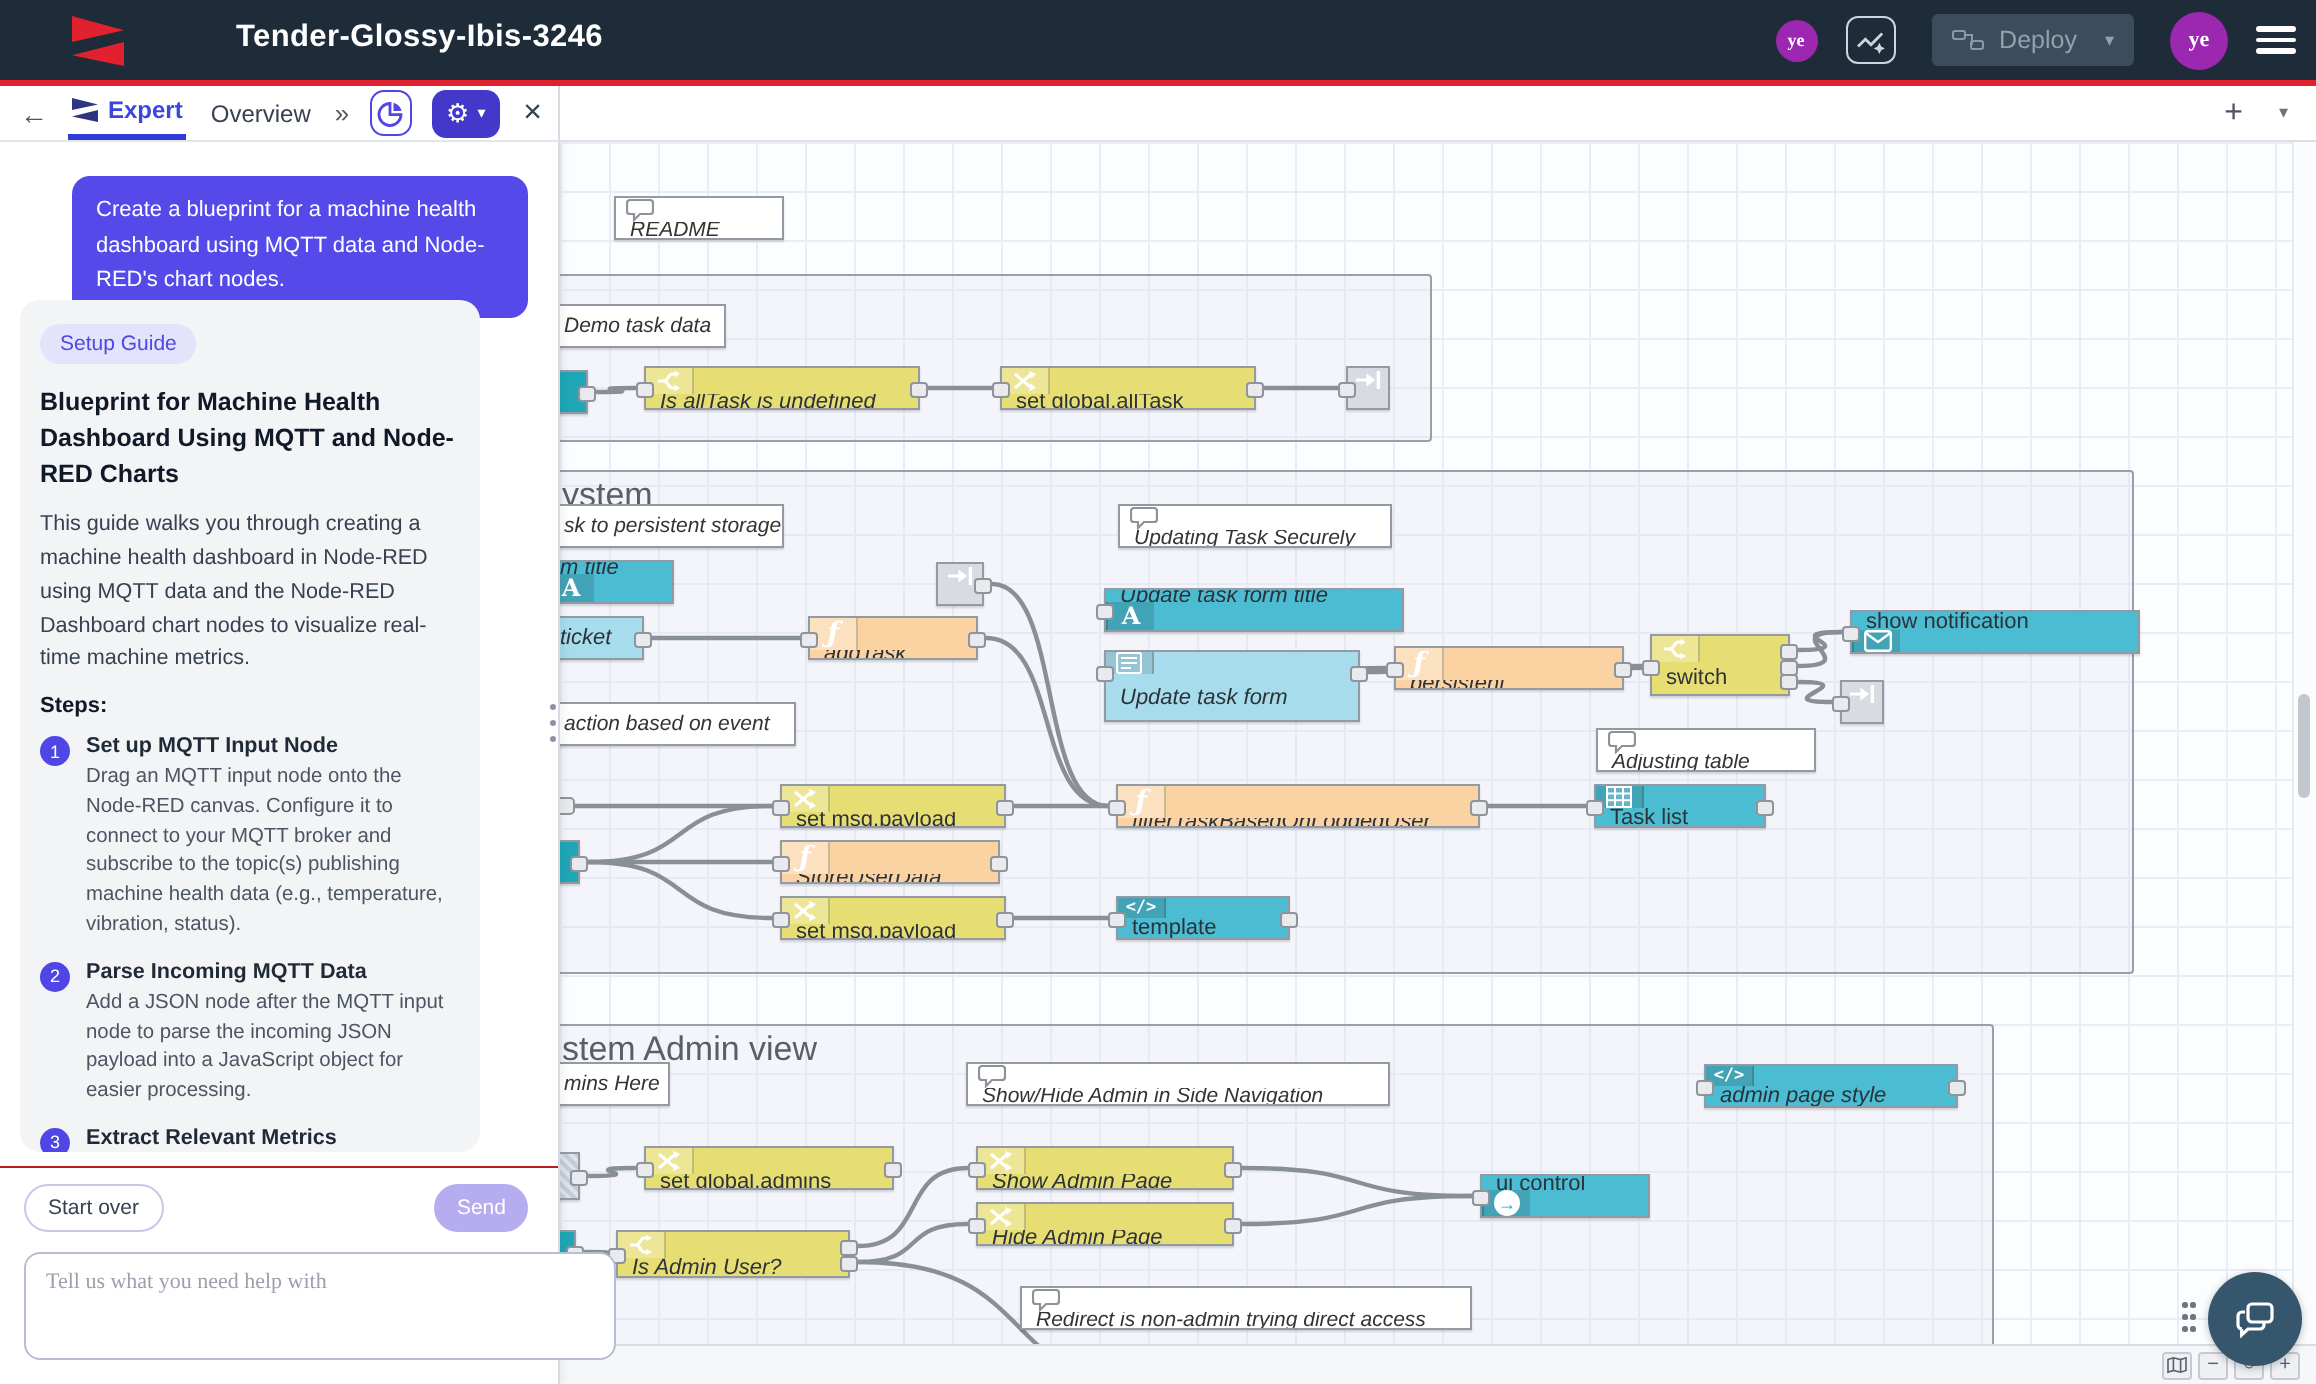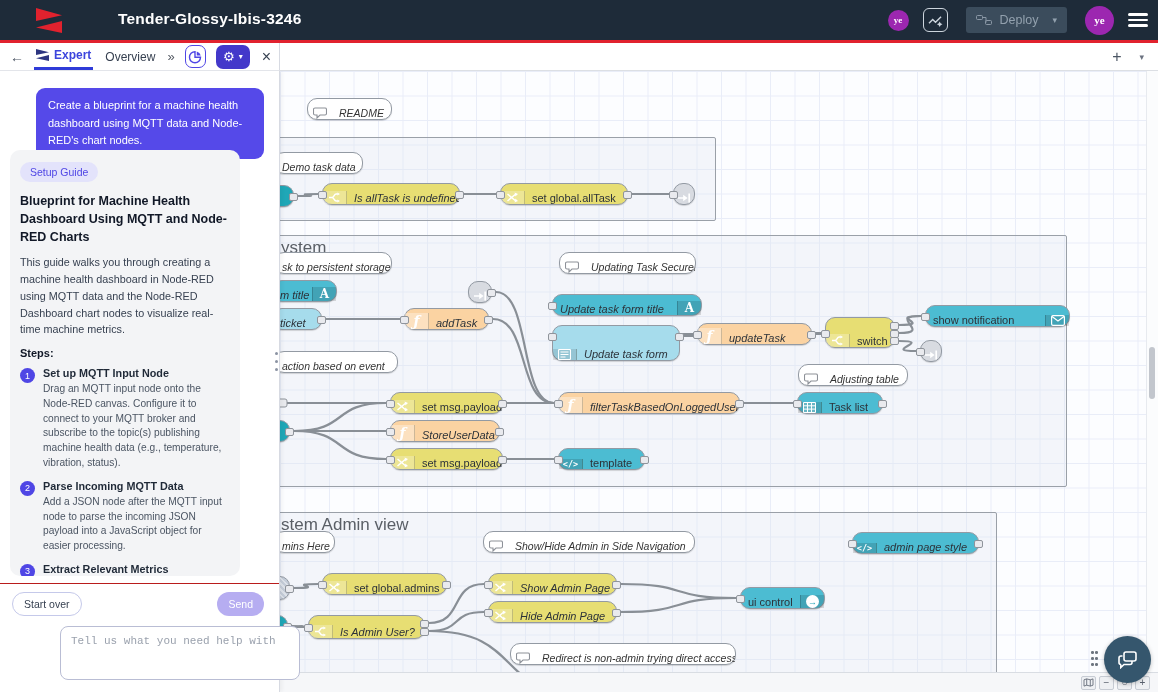--- a/index.html
+++ b/index.html
@@ -56,33 +56,33 @@
   .guide-h{font-size:12.5px;font-weight:bold;color:#111827;line-height:1.45;margin-bottom:8px;}
   .guide-p{font-size:10.8px;color:#374151;line-height:1.55;margin-bottom:9px;}
   .steps-lbl{font-size:11px;font-weight:bold;color:#111827;margin-bottom:8px;}
   .step{display:flex;gap:8px;margin-bottom:9px;}
   .step-num{flex:none;width:15px;height:15px;border-radius:50%;background:#4f46e5;color:#fff;font-size:9px;display:flex;align-items:center;justify-content:center;margin-top:1px;}
   .step-t{font-size:10.8px;font-weight:bold;color:#1f2937;margin-bottom:3px;}
   .step-d{font-size:10.2px;color:#4b5563;line-height:1.45;}
   .as-footer{position:absolute;left:0;right:0;top:512px;bottom:0;border-top:1px solid #b91c1c;}
   .btn-startover{position:absolute;left:12px;top:8px;height:24px;padding:0 11px;border:1px solid #c5c9ea;border-radius:12px;background:#fff;font-size:10.5px;color:#374151;display:flex;align-items:center;cursor:pointer;}
   .btn-send{position:absolute;right:15px;top:8px;height:24px;padding:0 11px;border:none;border-radius:12px;background:#b6adf1;font-size:10.5px;color:#fff;display:flex;align-items:center;}
-  .as-input{position:absolute;left:12px;top:42px;width:240px;height:54px;border:1px solid #b9bdd4;border-radius:8px;font-size:11px;color:#374151;padding:8px 10px;resize:none;font-family:Liberation Mono, monospace;outline:none;margin-left:48px;}
+  .as-input{position:absolute;left:12px;top:42px;width:296px;height:54px;border:1px solid #b9bdd4;border-radius:8px;font-size:11px;color:#374151;padding:8px 10px;resize:none;font-family:Liberation Serif, serif;outline:none;}
   .as-input::placeholder{color:#9aa1ad;}
   .sash{position:absolute;left:275px;top:281px;z-index:35;display:flex;flex-direction:column;gap:5px;}
   .sash i{width:3px;height:3px;border-radius:50%;background:#8b93a2;}
 
   
   .workspace{position:absolute;left:280px;top:0;width:878px;height:621px;}
   .canvas{position:absolute;left:0;top:0;width:866px;height:601px;overflow:hidden;background-color:#fcfdff;background-image:linear-gradient(#e9edf8 1px,transparent 1px),linear-gradient(90deg,#e9edf8 1px,transparent 1px);background-size:24.5px 24.5px;}
   #wires{position:absolute;left:0;top:0;z-index:1;}
   .wire{fill:none;stroke:#898f96;stroke-width:2.2px;stroke-linecap:round;}
   .group{position:absolute;background:rgba(222,228,238,.30);border:1px solid #9aa0a8;border-radius:2px;z-index:0;}
   .group-label{position:absolute;font-size:17px;color:#5a5f66;z-index:1;white-space:nowrap;}
-  .node{position:absolute;border:1px solid #939aa3;border-radius:10px;display:flex;align-items:flex-end;box-shadow:0 1px 1px rgba(0,0,0,.15);z-index:2;color:#2c3239;}
+  .node{position:absolute;border:1px solid #939aa3;border-radius:0;display:flex;align-items:flex-start;box-shadow:0 1px 1px rgba(0,0,0,.15);z-index:2;color:#2c3239;flex-direction:column;}
   .nlabel{flex:1;display:flex;align-items:center;padding:0 7px;font-size:11px;white-space:nowrap;overflow:hidden;}
   .it .nlabel{font-style:italic;}
   .nicon{width:24px;flex:none;display:flex;align-items:center;justify-content:center;}
   .nicon.l{border-right:1px solid rgba(60,60,30,.25);}
   .nicon.r{border-left:1px solid rgba(0,0,0,.18);}
   .yellow{background:#e7de73;}.yellow .nicon{background:rgba(255,255,255,.25);}
   .orange{background:#fbd3a2;}.orange .nicon{background:rgba(255,255,255,.32);}
   .teal{background:#4cbcd2;}.teal .nicon{background:rgba(0,0,0,.13);}
   .cyan{background:#a6dcec;}.cyan .nicon{background:rgba(0,0,0,.10);}
   .comment{background:#fff;}
@@ -356,21 +356,21 @@
               </svg>
             </span>
             <span class="nlabel">Update task form</span>
             <span class="port" style="left: -5px; top: 7px;"></span>
             <span class="port" style="right: -5px; top: 7px;"></span>
           </div>
           <div class="node orange it" style="left: 417px; top: 252px; width: 115px; height: 22px;">
             <span class="nicon l">
               <span class="g-fn">ƒ</span>
             </span>
-            <span class="nlabel">updateTask</span>
+            <span class="nlabel">persistent</span>
             <span class="port" style="left: -5px; top: 7px;"></span>
             <span class="port" style="right: -5px; top: 7px;"></span>
           </div>
           <div class="node yellow" style="left: 545px; top: 246px; width: 70px; height: 31px;">
             <span class="nicon l">
               <svg width="13" height="13" viewBox="0 0 13 13">
                 <path d="M1 6.5 h3.2 M4 6.5 C6 6.5 6 3 8.2 3 H9.6 M4 6.5 C6 6.5 6 10 8.2 10 H9.6" fill="none" stroke="#fff" stroke-width="1.5"></path>
                 <path d="M9.3 1.4 L12 3 L9.3 4.6 z M9.3 8.4 L12 10 L9.3 11.6 z" fill="#fff"></path>
               </svg>
             </span>

